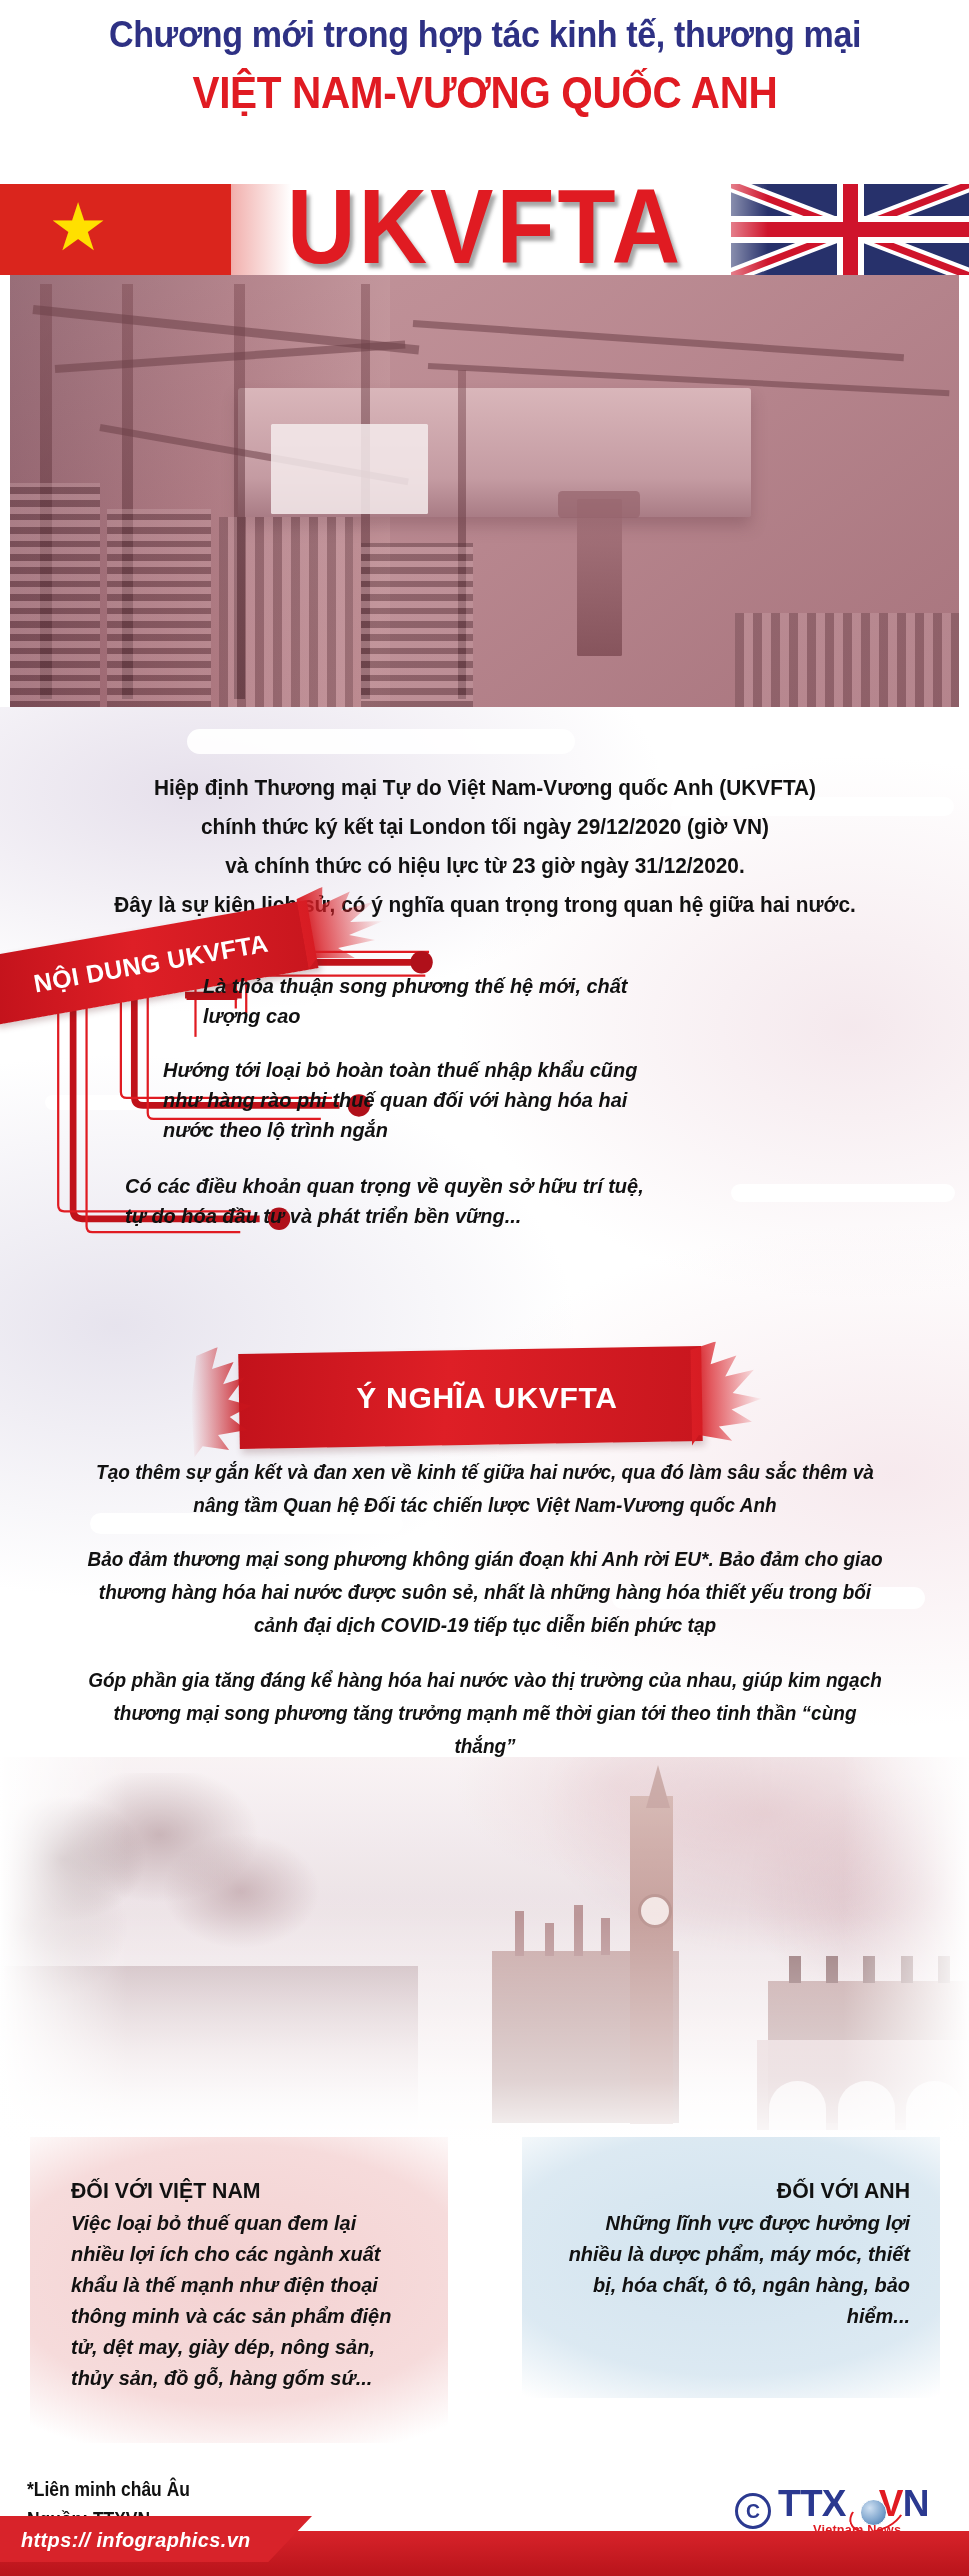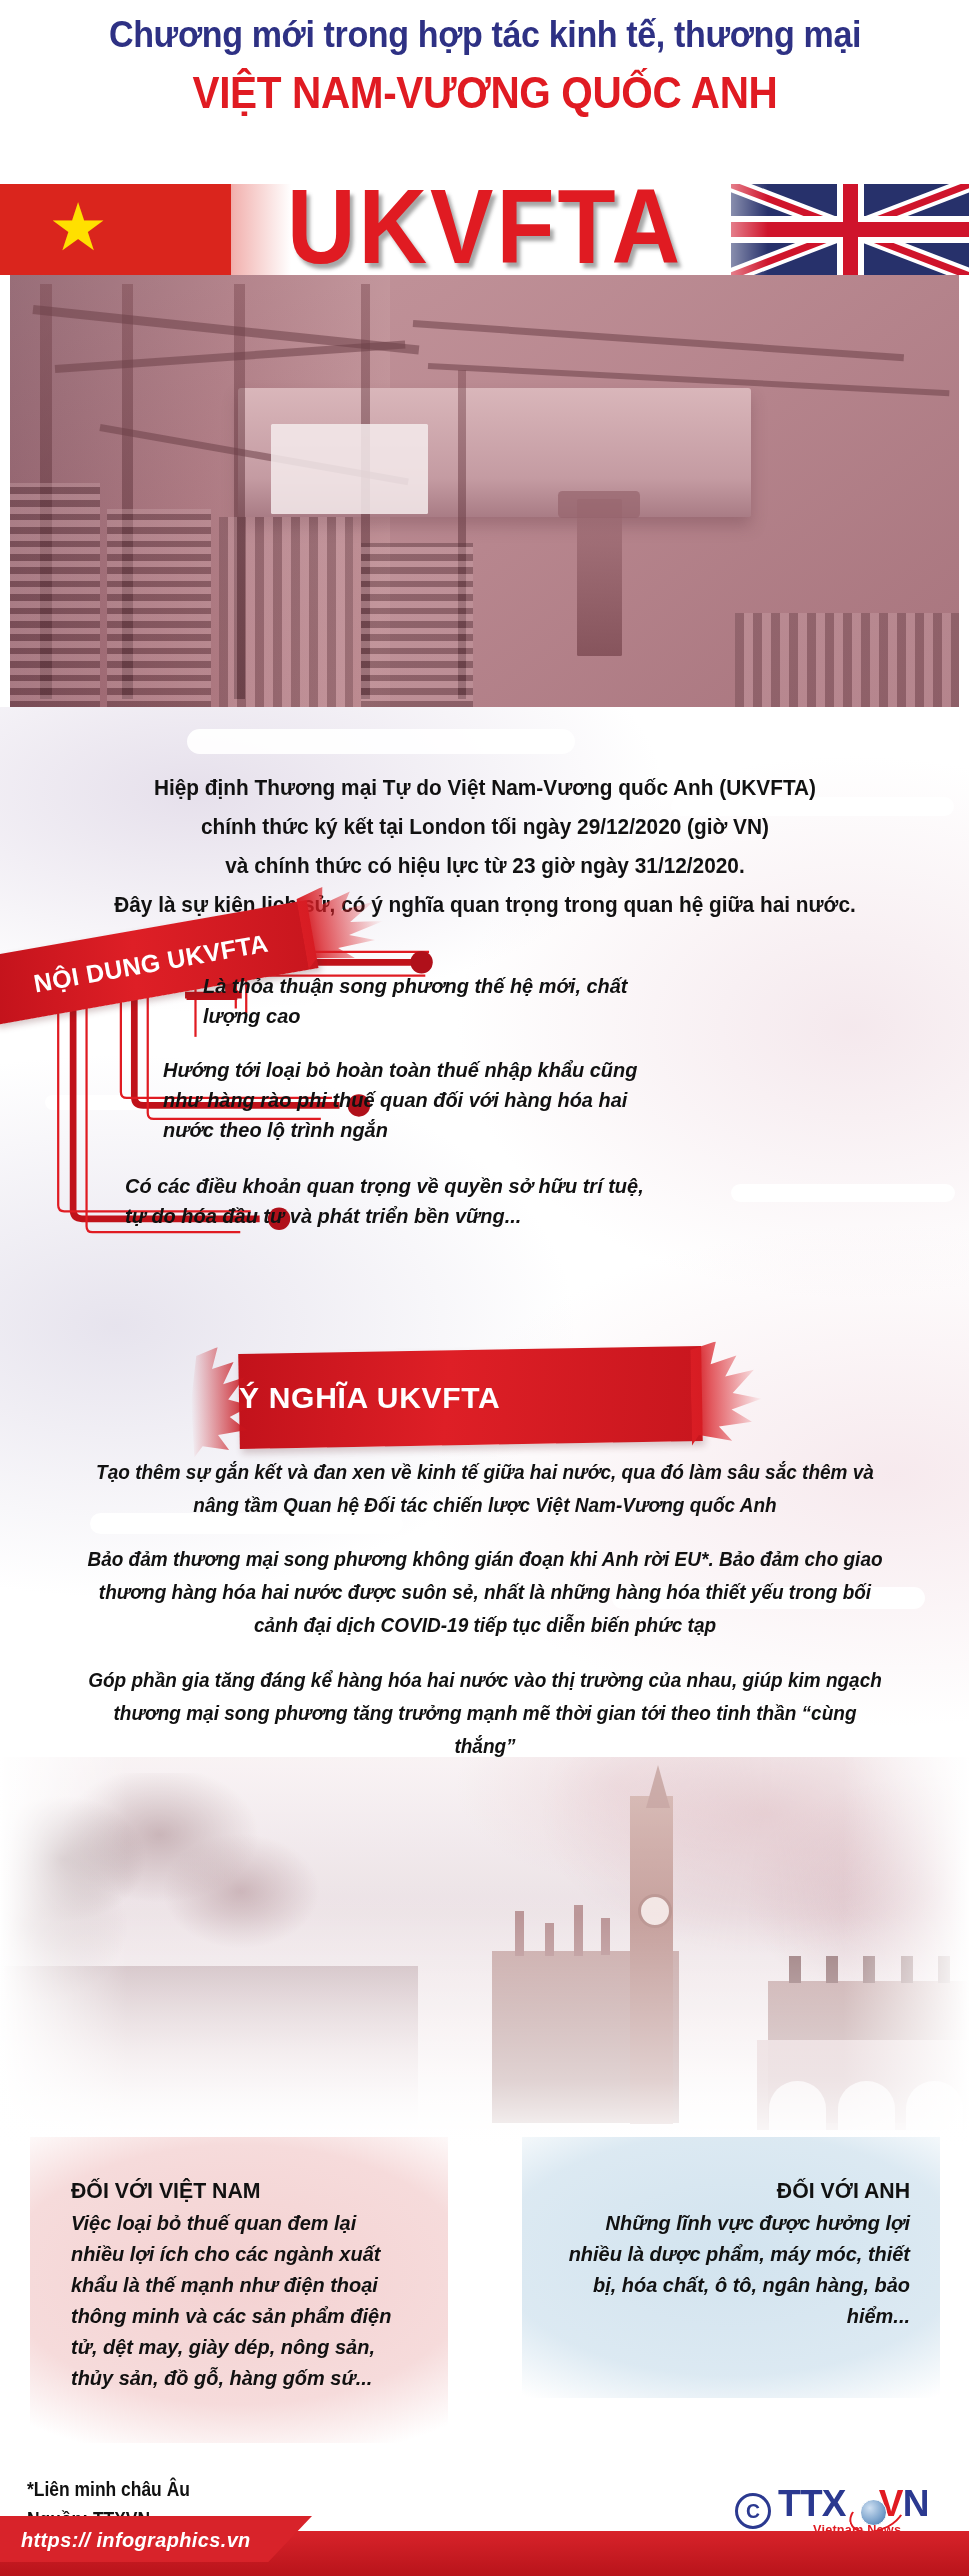--- a/index.html
+++ b/index.html
@@ -201,21 +201,21 @@
     clip-path:polygon(10% 8%,46% 0,36% 20%,72% 14%,54% 34%,90% 28%,62% 48%,100% 54%,64% 64%,92% 76%,44% 80%,62% 94%,18% 90%,4% 100%,0 50%);
   }
   #ynghia-banner .frayR2{
     position:absolute;right:-61px;top:-4.5px;width:72px;height:104px;
     background:linear-gradient(90deg,#D91D24 0%, rgba(217,29,36,0) 100%);
     clip-path:polygon(0 8%,36% 0,28% 22%,64% 14%,48% 34%,88% 28%,58% 50%,98% 56%,56% 66%,84% 78%,38% 82%,56% 96%,10% 90%,0 100%);
   }
   #ynghia-label{
     position:absolute;left:239px;top:1377px;width:496px;height:42px;
     color:#ffffff;font-size:30px;font-weight:800;line-height:42px;
-    letter-spacing:0.7px;
+    text-align:center;letter-spacing:0.7px;
   }
 
   
   #connectors{position:absolute;left:0;top:925px;width:970px;height:343px;}
 
   
   .bullet-text{
     position:absolute;
     color:#111111;
     font-style:italic;

